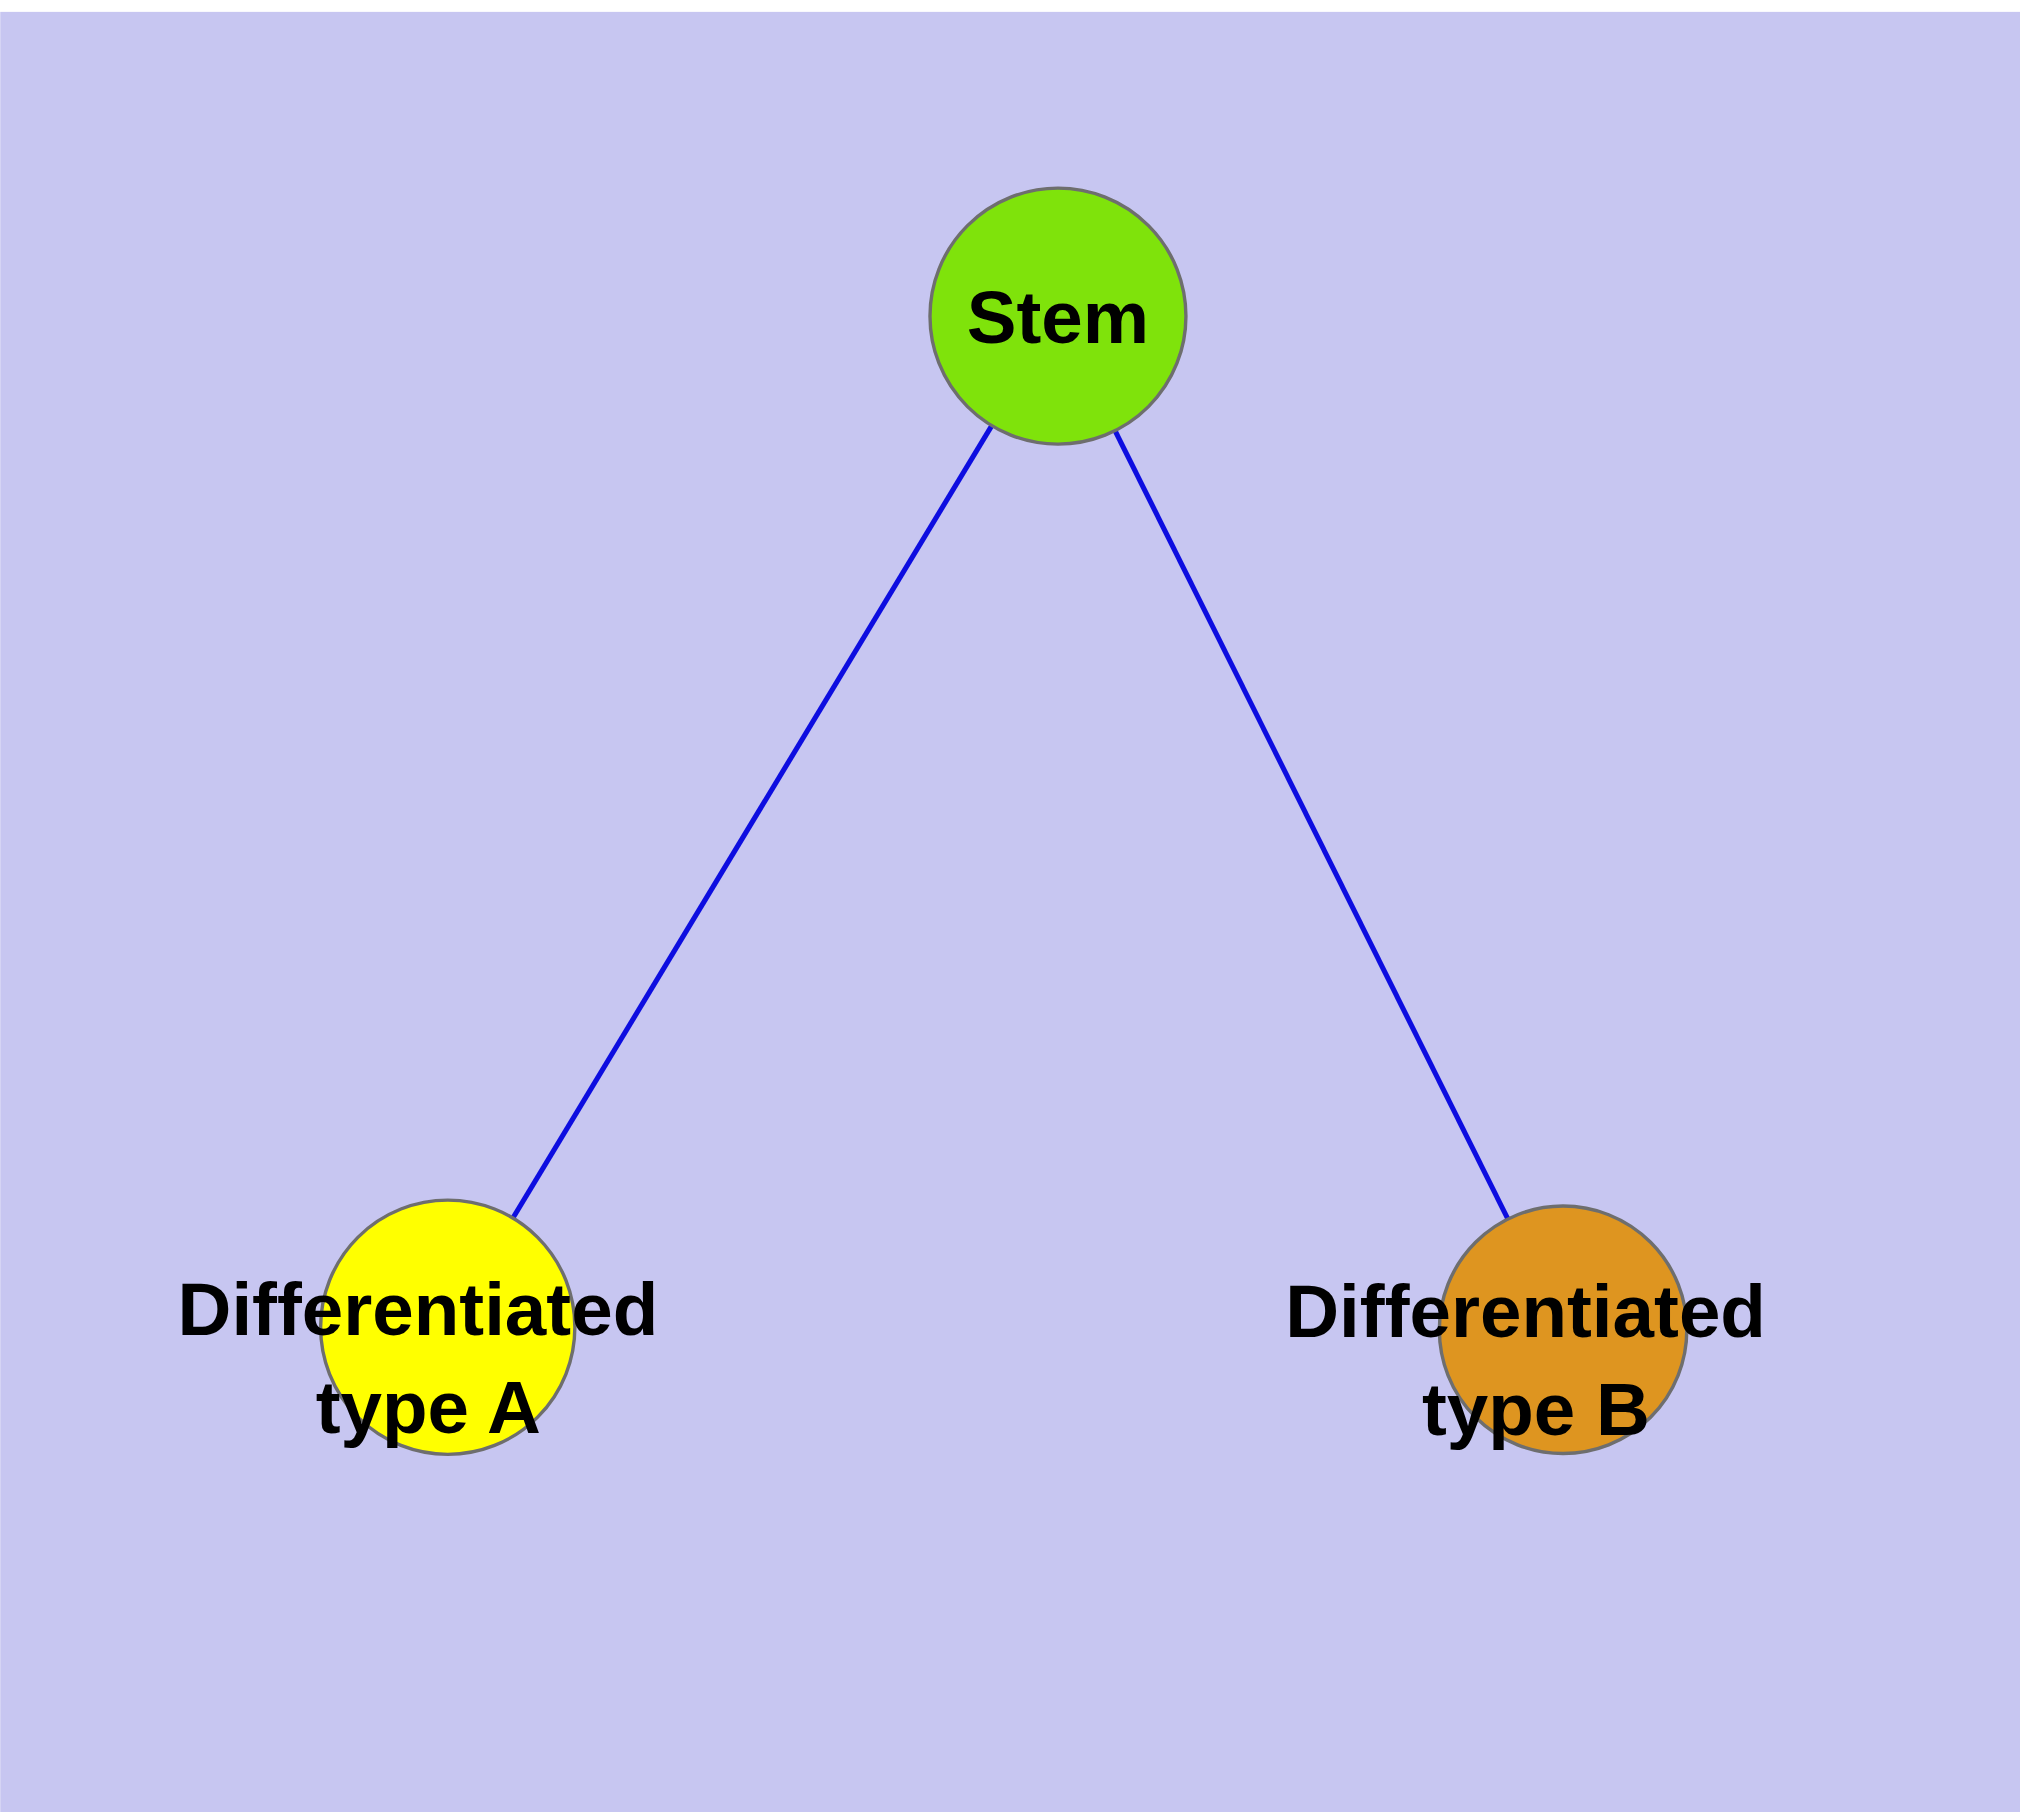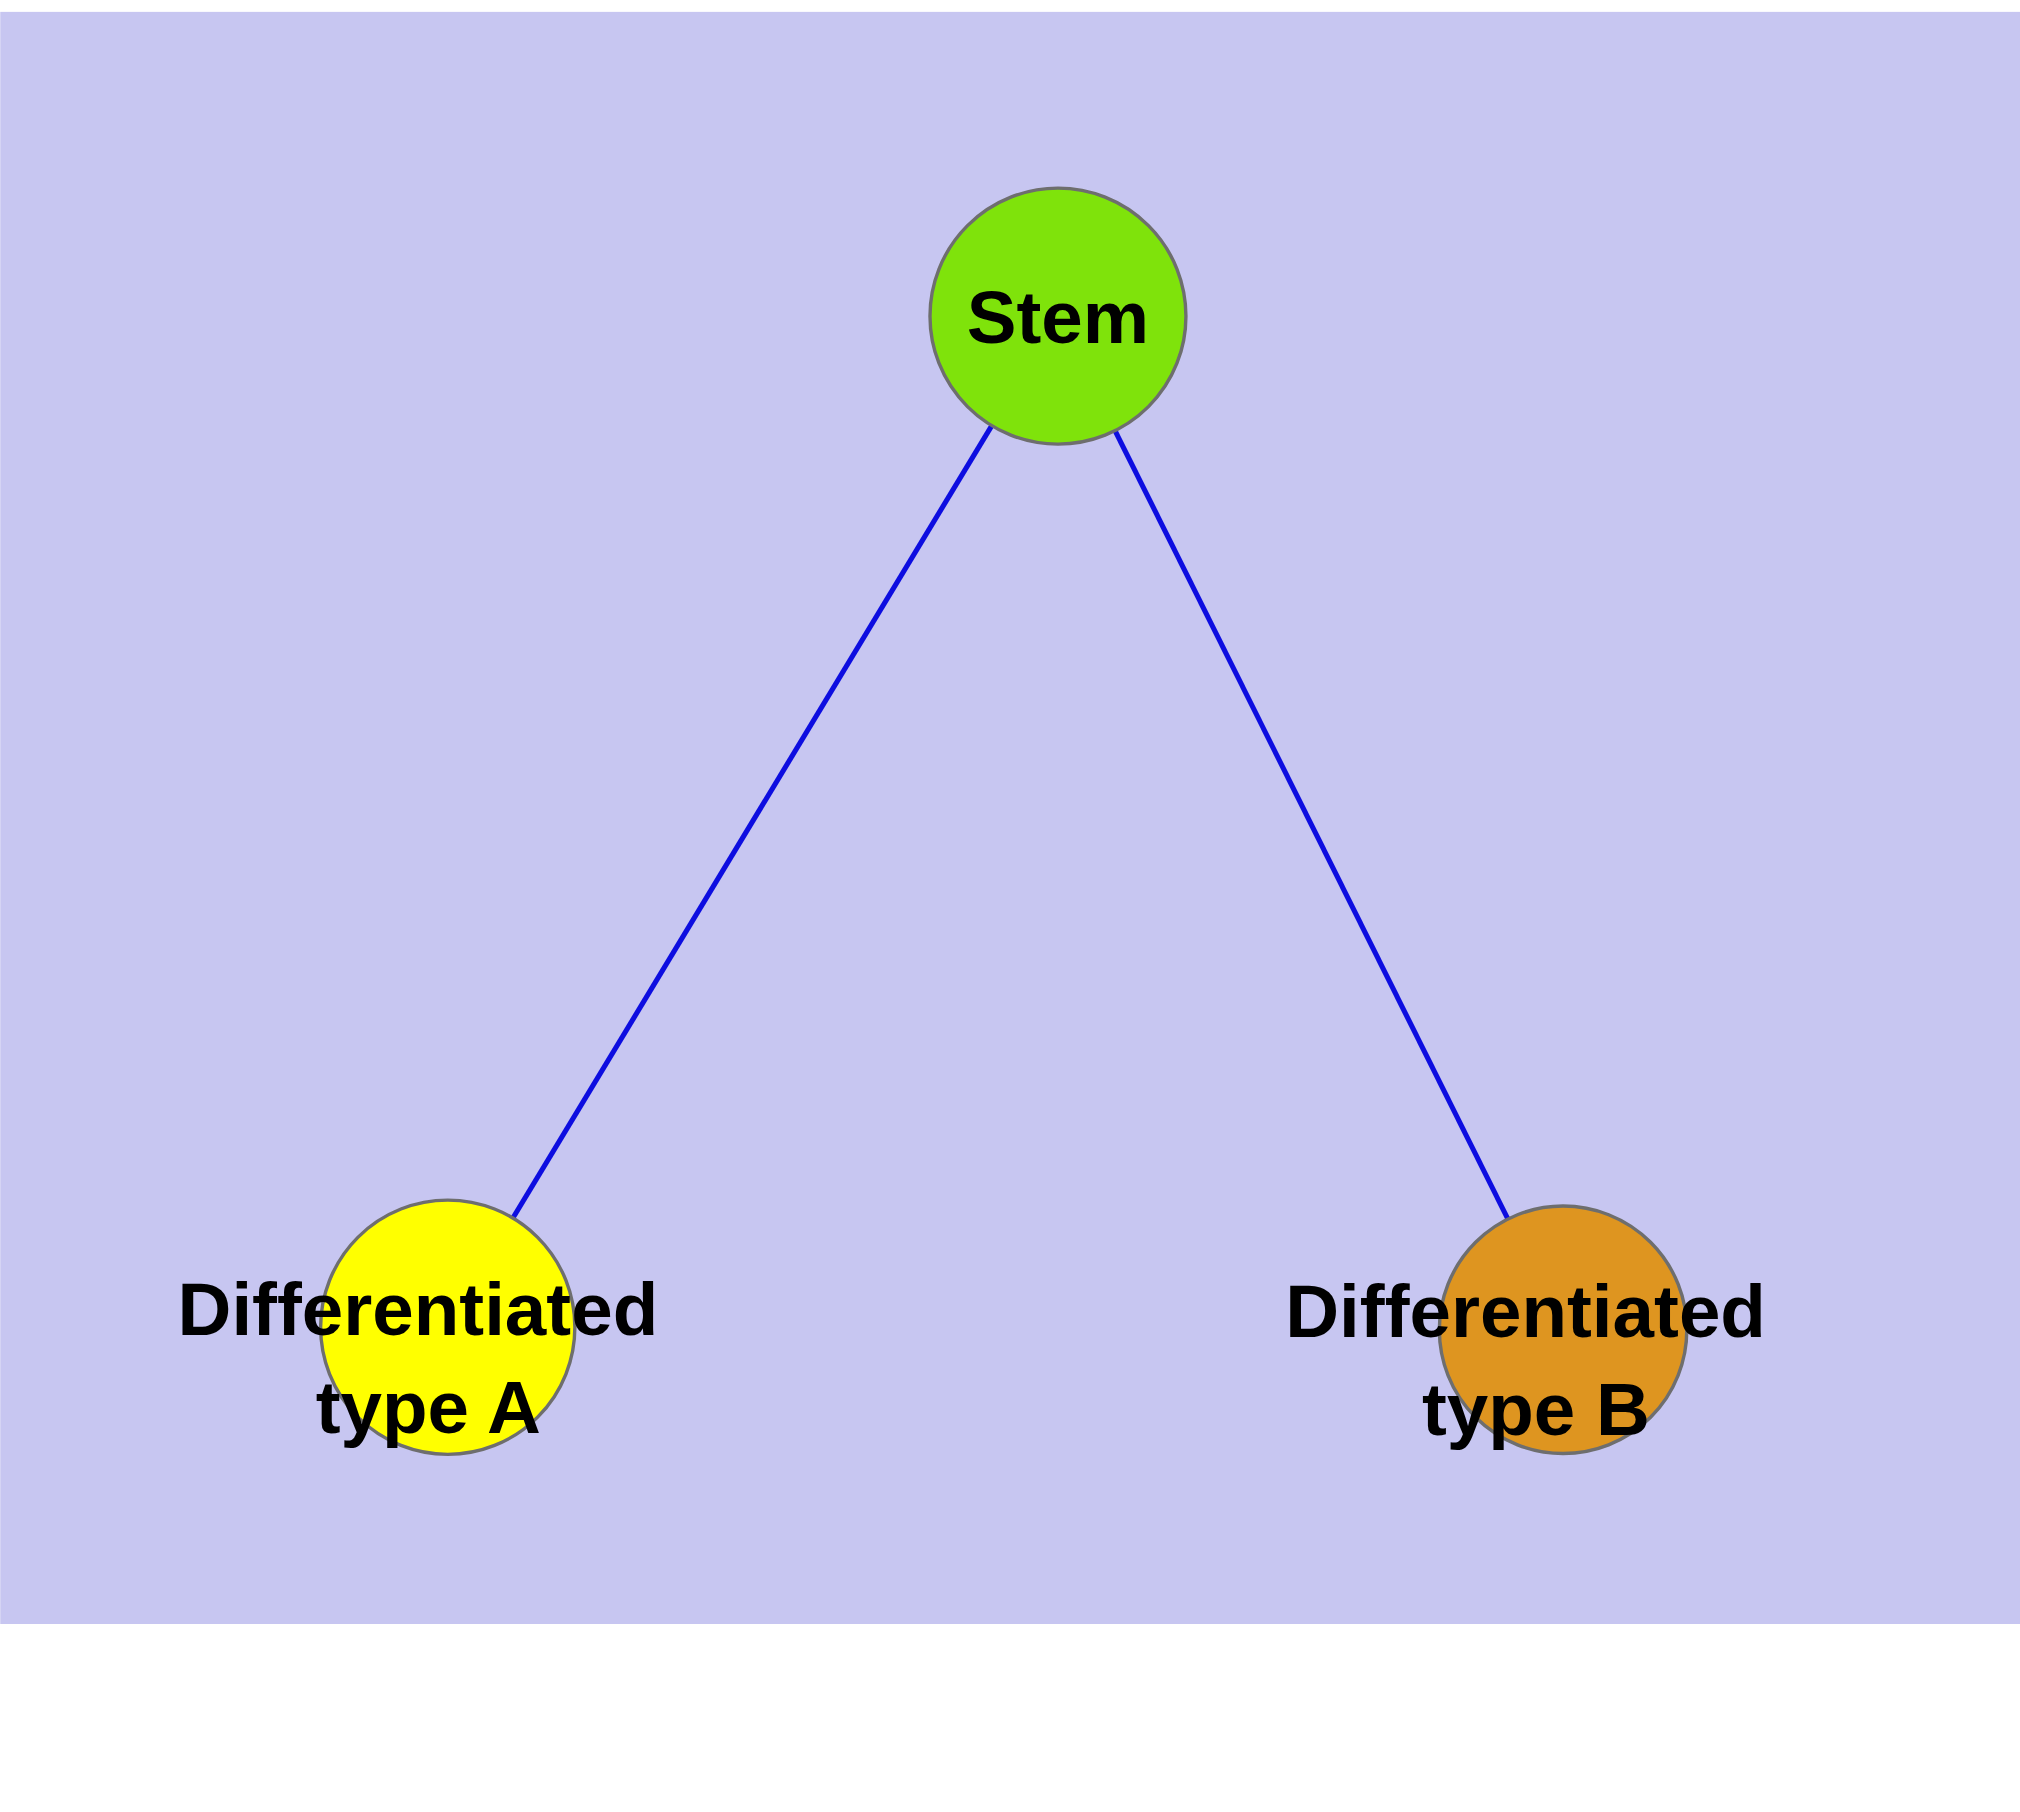--- a/index.html
+++ b/index.html
@@ -3,21 +3,21 @@
 <meta charset="utf-8">
 <style>
   html, body {
     margin: 0;
     padding: 0;
     background: #ffffff;
   }
   .canvas {
     position: relative;
     width: 2021px;
-    height: 1624px;
+    height: 1812px;
     background: #ffffff;
     overflow: hidden;
     font-family: "Liberation Sans", sans-serif;
   }
   svg {
     display: block;
   }
   .node-circle {
     stroke-width: 4px;
   }

